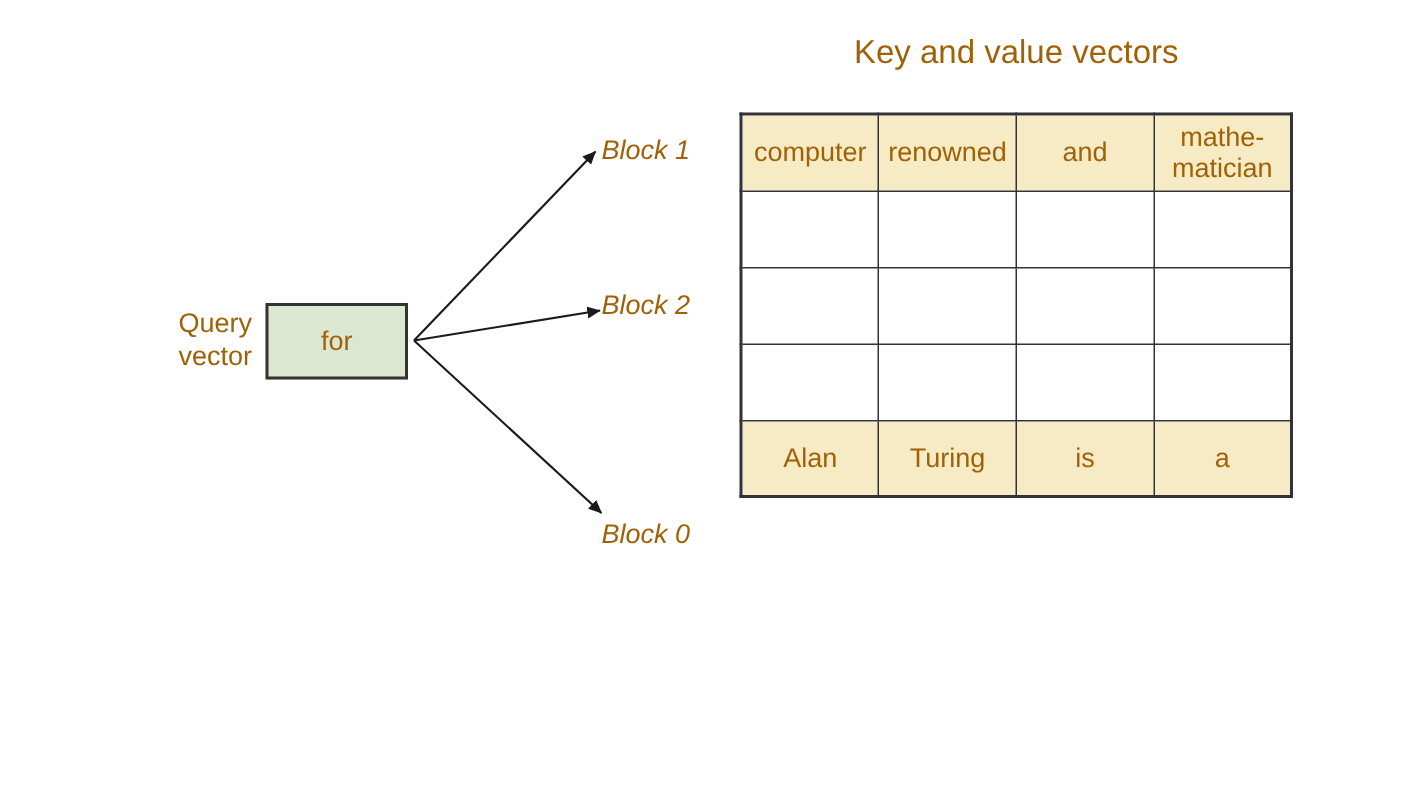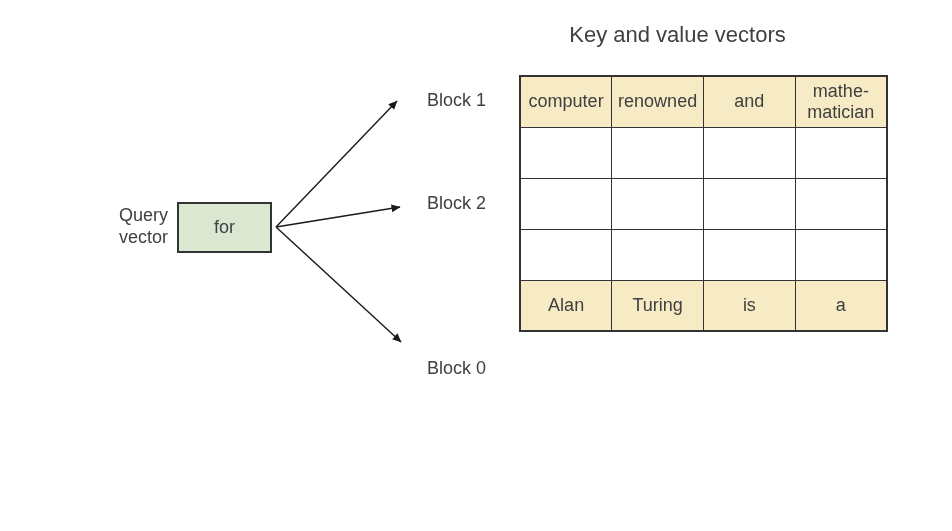--- a/index.html
+++ b/index.html
@@ -9,21 +9,21 @@
     --arrow: #1a1a1a;
   }
   * { margin: 0; padding: 0; box-sizing: border-box; }
   html, body { background: #ffffff; }
   .canvas {
     position: relative;
     width: 952px;
     height: 531px;
     background: #ffffff;
     font-family: "Liberation Sans", sans-serif;
-    color: #404040;
+    color: #a16207;
     overflow: hidden;
   }
   .diagram-title {
     position: absolute;
     left: 493px;
     top: 21px;
     width: 369px;
     text-align: center;
     font-size: 22px;
     line-height: 28px;
@@ -57,36 +57,36 @@
     pointer-events: none;
   }
   .arrow-layer line { stroke: var(--arrow); stroke-width: 1.4; }
   .arrow-layer .ah { fill: var(--arrow); }
   .block-label {
     position: absolute;
     left: 401px;
     width: 85px;
     height: 22px;
     line-height: 22px;
-    text-align: right;
+    text-align: left;
     font-size: 18px;
     white-space: nowrap;
+    font-style: italic;
   }
   .block-label.b1 { top: 89px; }
   .block-label.b2 { top: 192px; }
-  .block-label.b0 { top: 345px; margin-top: 12px; }
+  .block-label.b0 { top: 345px; }
   table.kv-table {
     position: absolute;
     left: 493px;
     top: 75px;
     width: 369px;
     border-collapse: collapse;
     table-layout: fixed;
     border: 2px solid var(--border);
-    margin-left: 26px;
   }
   table.kv-table td {
     border: 1.3px solid var(--border);
     height: 51px;
     text-align: center;
     vertical-align: middle;
     font-size: 18px;
     line-height: 21px;
     padding: 0 2px;
     background: #ffffff;

